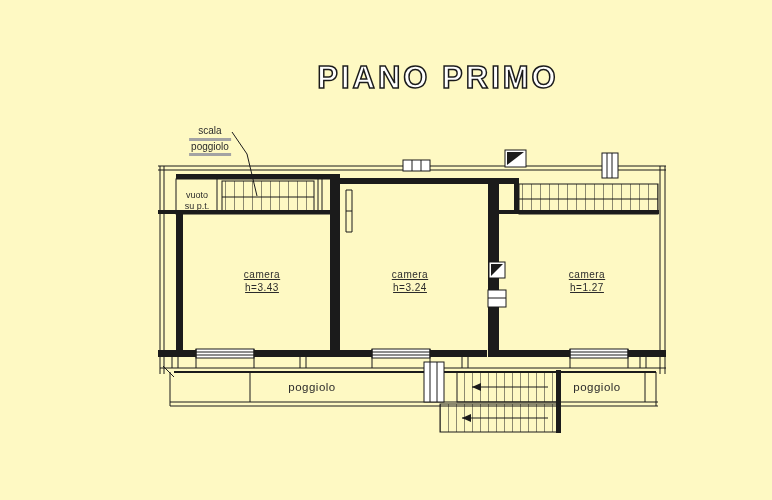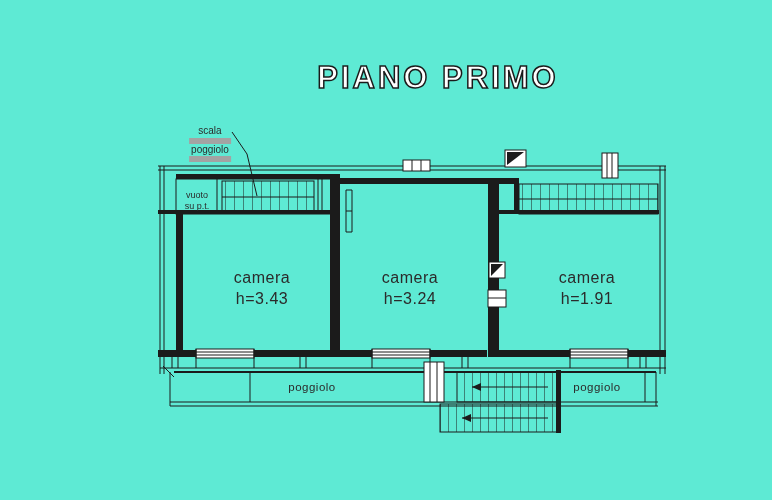--- a/index.html
+++ b/index.html
@@ -1,23 +1,23 @@
 <!DOCTYPE html>
 <html><head>
 <meta charset="utf-8">
 <style>
   html,body{margin:0;padding:0;background:#ffffff;}
-  .page{position:relative;width:772px;height:500px;background:#5eead4;overflow:hidden;
+  .page{position:relative;width:772px;height:500px;background:#fef9c3;overflow:hidden;
         font-family:"Liberation Sans",sans-serif;color:#222;}
   .page svg{position:absolute;left:0;top:0;}
   .lbl{position:absolute;text-align:center;color:#2b2b2b;white-space:nowrap;}
   .stair-note{left:210px;top:125px;transform:translateX(-50%);font-size:10px;line-height:1.25;}
-  .stair-note .u{border-bottom:6px solid #a3a3a3;padding:0 2px;}
+  .stair-note .u{border-bottom:3px solid #a3a3a3;padding:0 2px;}
   .void-note{left:197px;top:190px;transform:translateX(-50%);font-size:9px;line-height:1.2;}
-  .room-label{top:268px;transform:translateX(-50%);font-size:16px;line-height:1.3;letter-spacing:0.5px;}
+  .room-label{top:268px;transform:translateX(-50%);font-size:10px;line-height:1.3;letter-spacing:0.5px;text-decoration:underline;}
   .balcony-label{top:381px;transform:translateX(-50%);font-size:11.5px;letter-spacing:0.5px;}
   .room-1{left:262px;} .room-2{left:410px;} .room-3{left:587px;}
   .balcony-left{left:312px;} .balcony-right{left:597px;}
 </style>
 </head>
 <body>
 
 <div class="page">
 
   <svg width="772" height="500" viewBox="0 0 772 500">
@@ -149,20 +149,20 @@
     <div>h=3.43</div>
   </div>
 
   <div class="lbl room-label room-2">
     <div>camera</div>
     <div>h=3.24</div>
   </div>
 
   <div class="lbl room-label room-3">
     <div>camera</div>
-    <div>h=1.91</div>
+    <div>h=1.27</div>
   </div>
 
   <div class="lbl balcony-label balcony-left">poggiolo</div>
 
   <div class="lbl balcony-label balcony-right">poggiolo</div>
 
 </div>
 
 </body></html>

